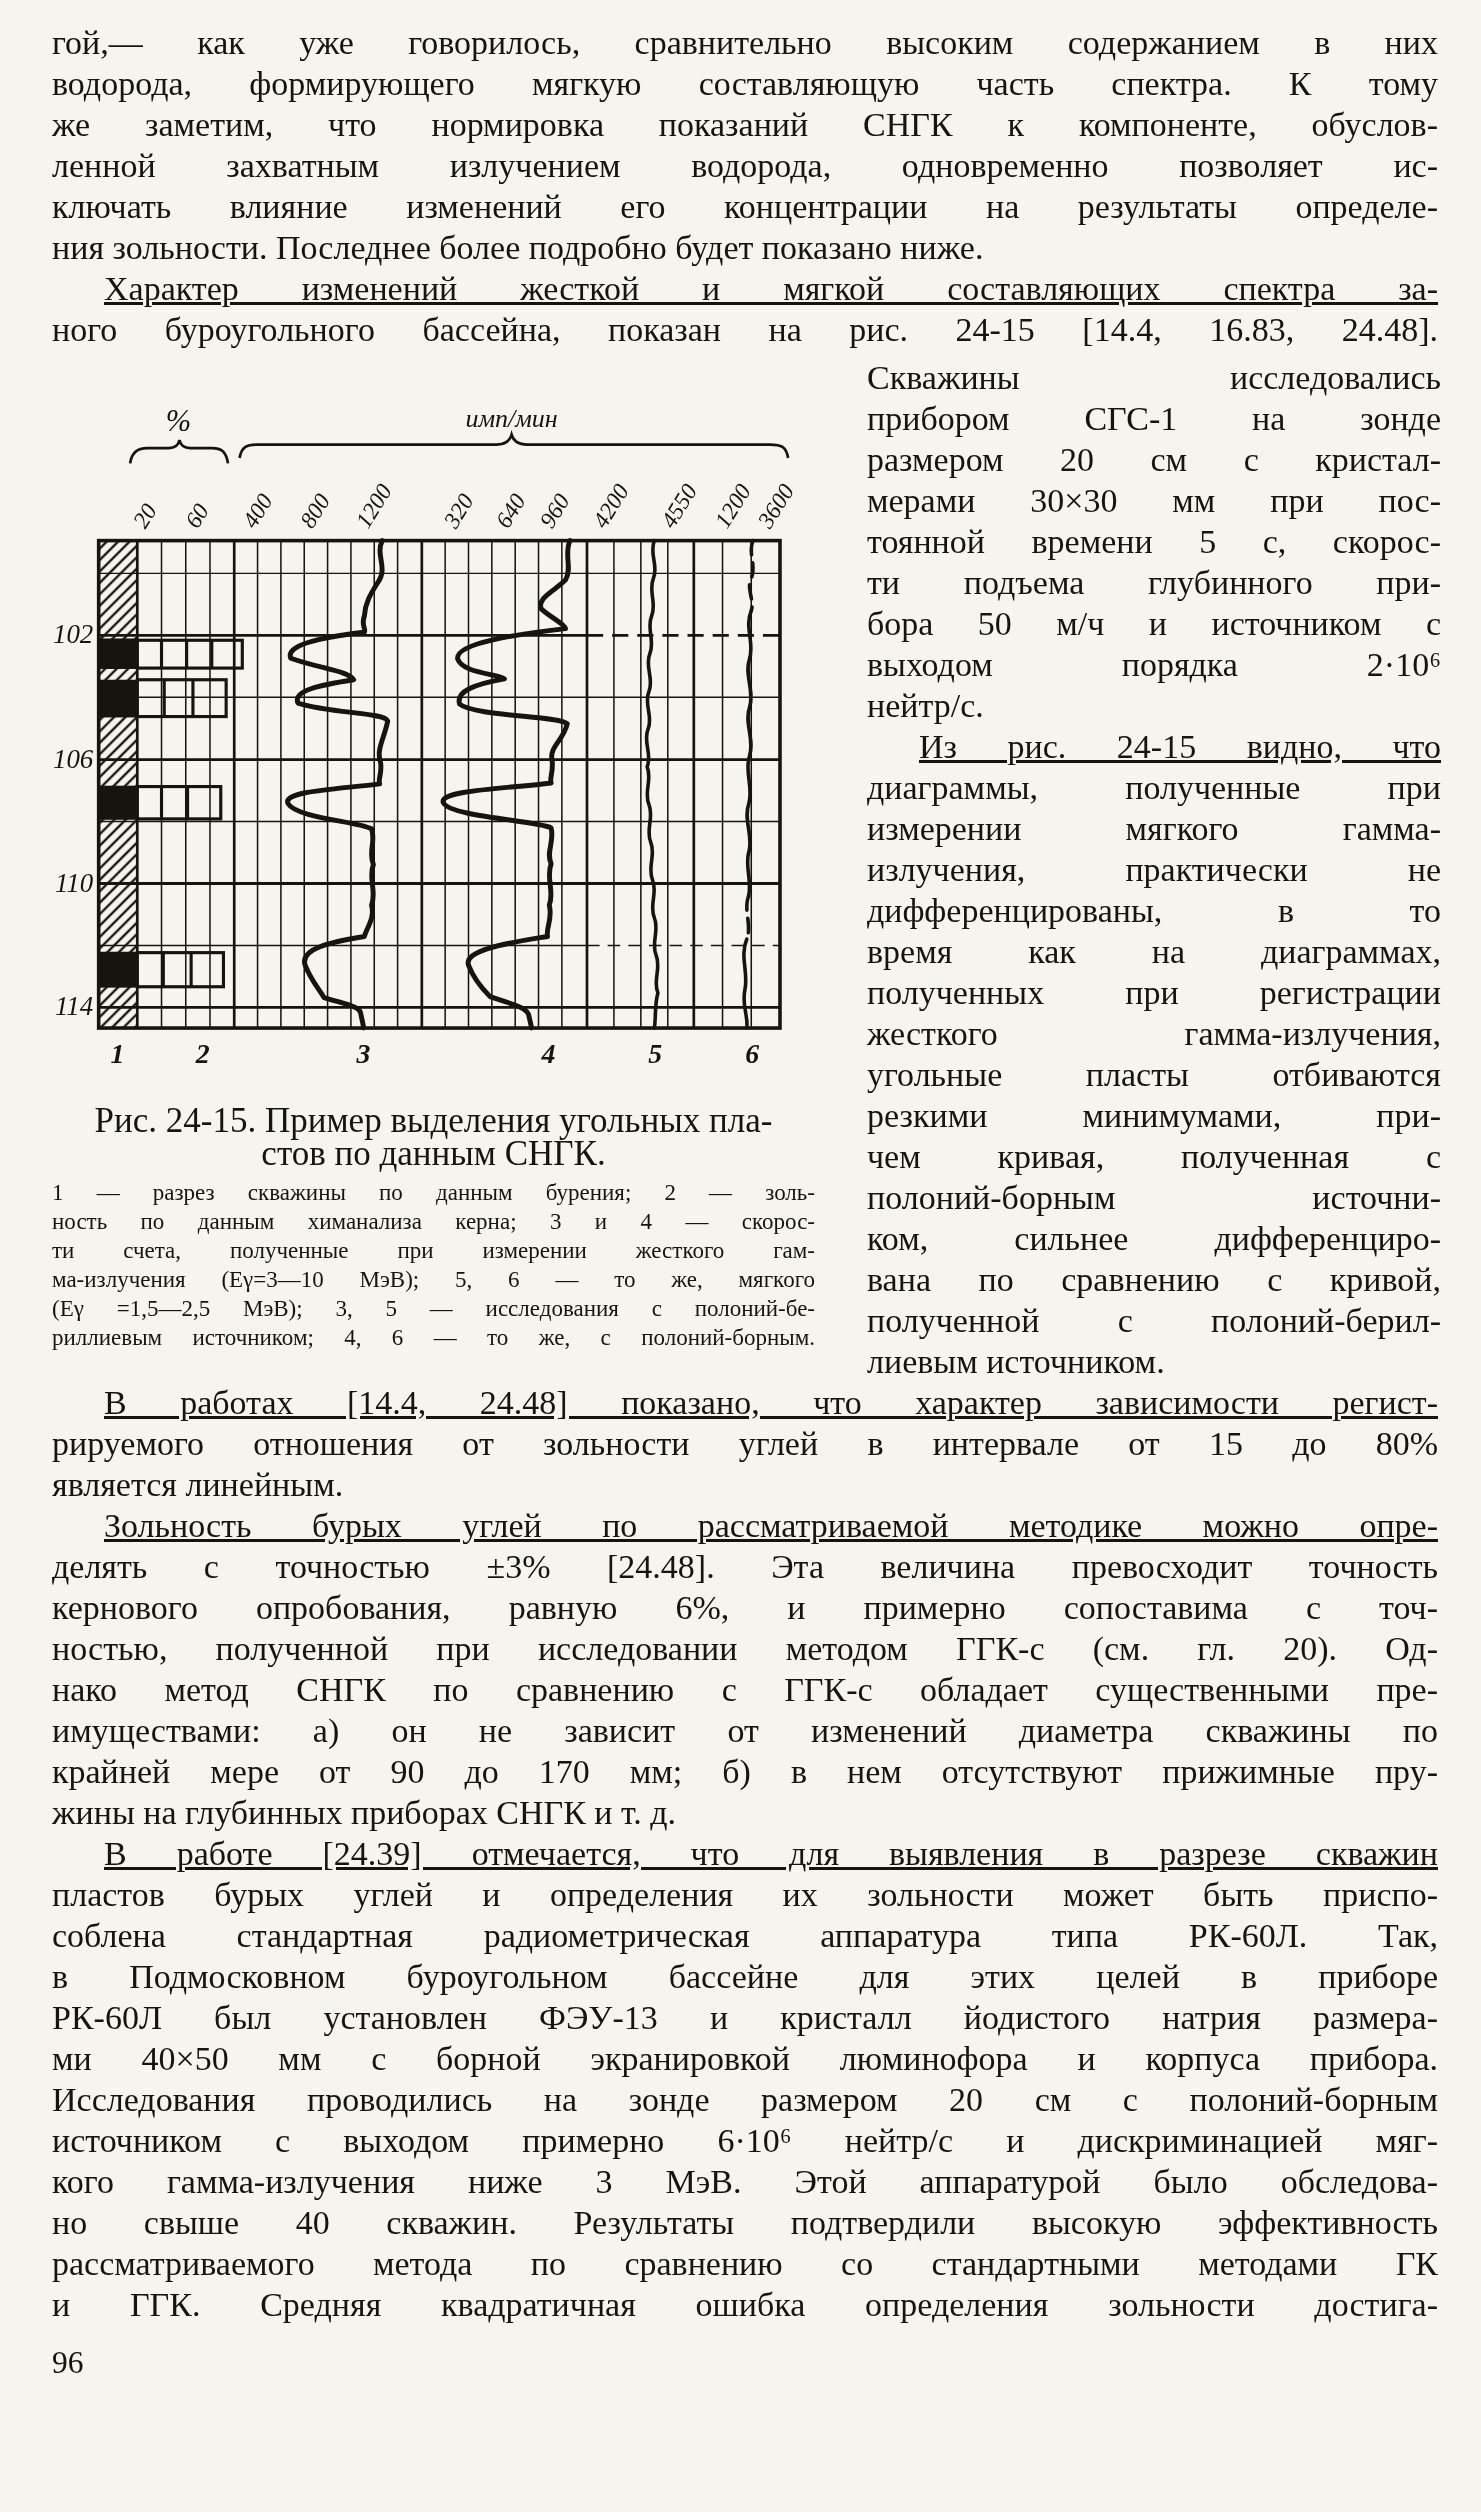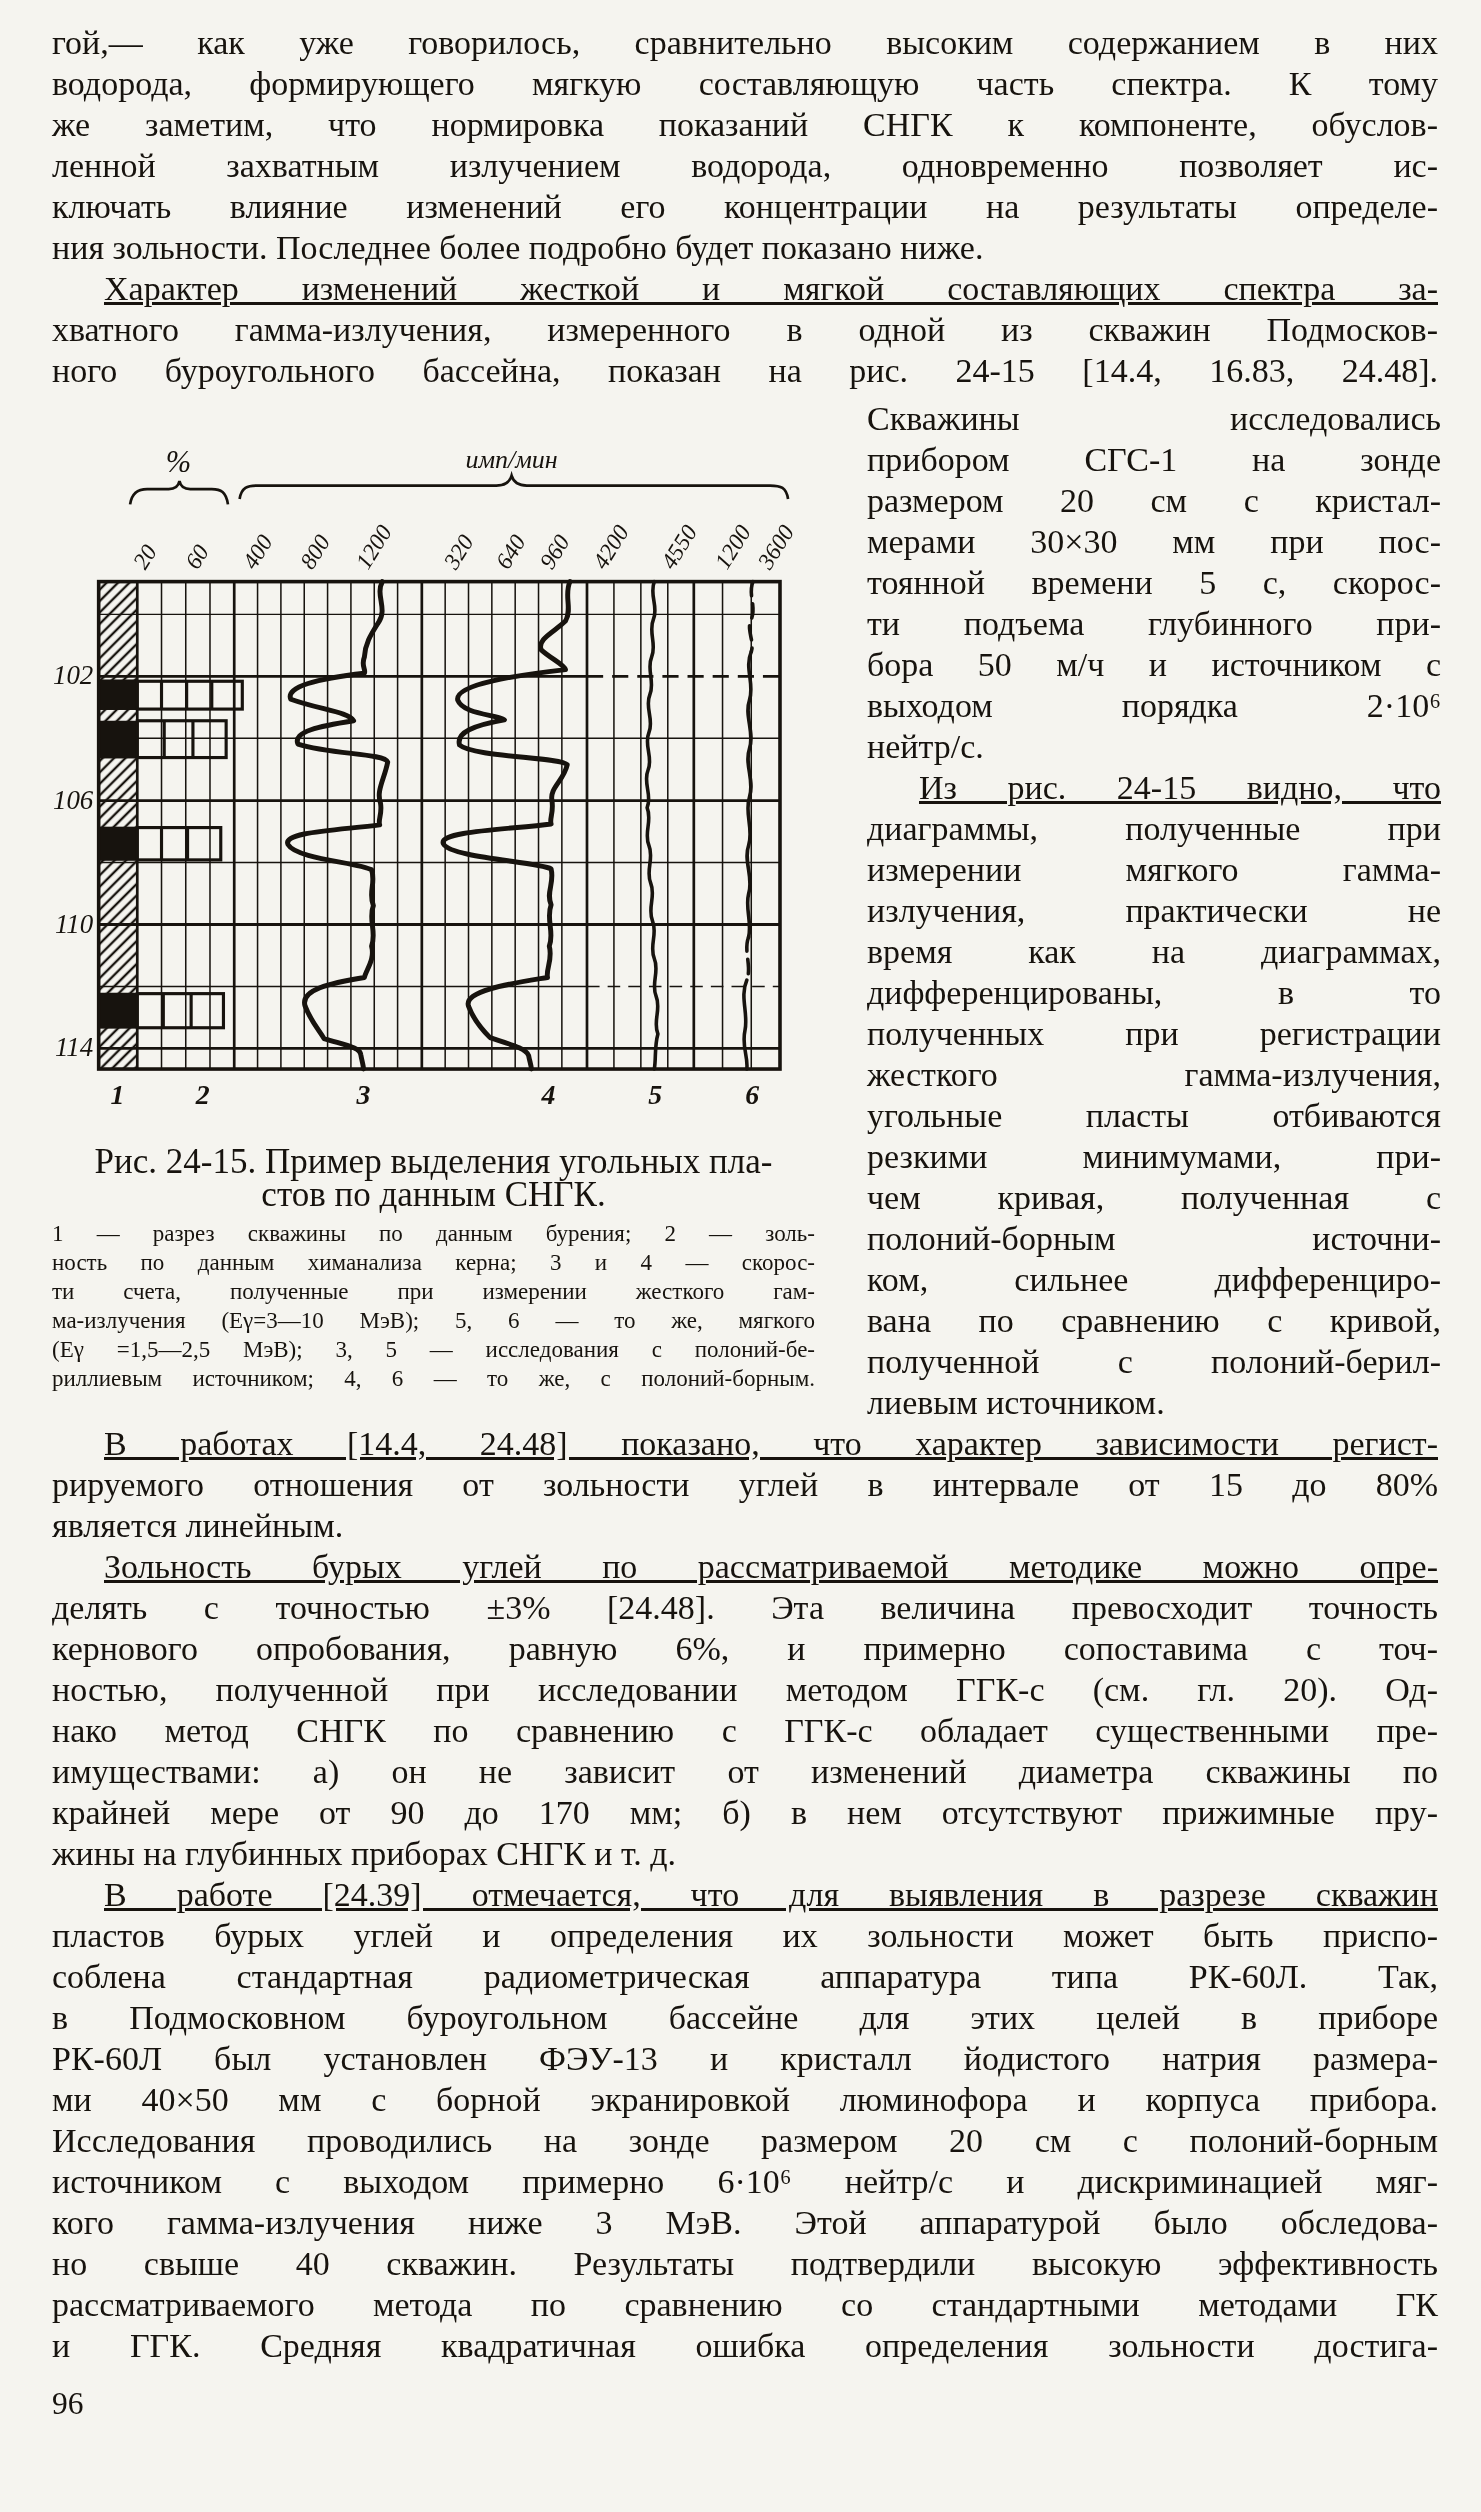--- a/index.html
+++ b/index.html
@@ -35,21 +35,20 @@
       <div class="tline">гой,— как уже говорилось, сравнительно высоким содержанием в них</div>
       <div class="tline">водорода, формирующего мягкую составляющую часть спектра. К тому</div>
       <div class="tline">же заметим, что нормировка показаний СНГК к компоненте, обуслов-</div>
       <div class="tline">ленной захватным излучением водорода, одновременно позволяет ис-</div>
       <div class="tline">ключать влияние изменений его концентрации на результаты определе-</div>
       <div class="tline last">ния зольности. Последнее более подробно будет показано ниже.</div>
     </div>
 
   <div class="body-text para ind jlast">
       <div class="tline">Характер изменений жесткой и мягкой составляющих спектра за-</div>
-      <div class="tline">хватного гамма-излучения, измеренного в одной из скважин Подмосков-</div>
       <div class="tline last">ного буроугольного бассейна, показан на рис. 24-15 [14.4, 16.83, 24.48].</div>
     </div>
 
   <div class="row">
 
     <div class="figcol">
       <svg viewBox="0 0 850 780" xmlns="http://www.w3.org/2000/svg">
         <defs>
           <pattern id="hatch" width="9" height="9" patternUnits="userSpaceOnUse" patternTransform="rotate(45)">
             <line x1="4" y1="0" x2="4" y2="9" stroke="#17130e" stroke-width="2.6"></line>
@@ -211,22 +210,22 @@
           <div class="tline">ти подъема глубинного при-</div>
           <div class="tline">бора 50 м/ч и источником с</div>
           <div class="tline">выходом порядка 2·10⁶</div>
           <div class="tline last">нейтр/с.</div>
         </div>
       <div class="para ind">
           <div class="tline">Из рис. 24-15 видно, что</div>
           <div class="tline">диаграммы, полученные при</div>
           <div class="tline">измерении мягкого гамма-</div>
           <div class="tline">излучения, практически не</div>
+          <div class="tline">дифференцированы, в то</div>
           <div class="tline">время как на диаграммах,</div>
-          <div class="tline">дифференцированы, в то</div>
           <div class="tline">полученных при регистрации</div>
           <div class="tline">жесткого гамма-излучения,</div>
           <div class="tline">угольные пласты отбиваются</div>
           <div class="tline">резкими минимумами, при-</div>
           <div class="tline">чем кривая, полученная с</div>
           <div class="tline">полоний-борным источни-</div>
           <div class="tline">ком, сильнее дифференциро-</div>
           <div class="tline">вана по сравнению с кривой,</div>
           <div class="tline">полученной с полоний-берил-</div>
           <div class="tline last">лиевым источником.</div>

